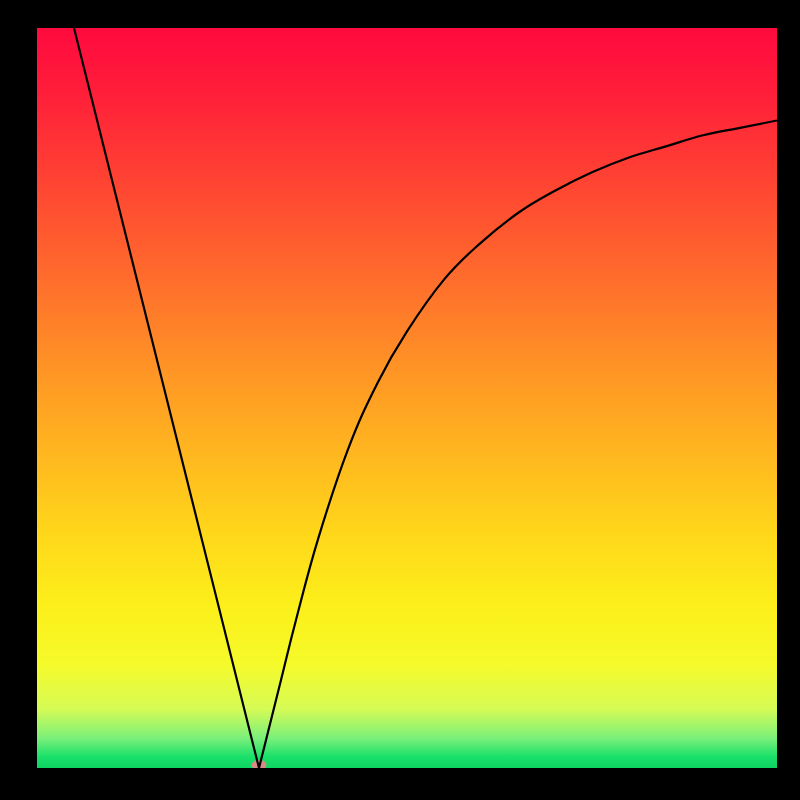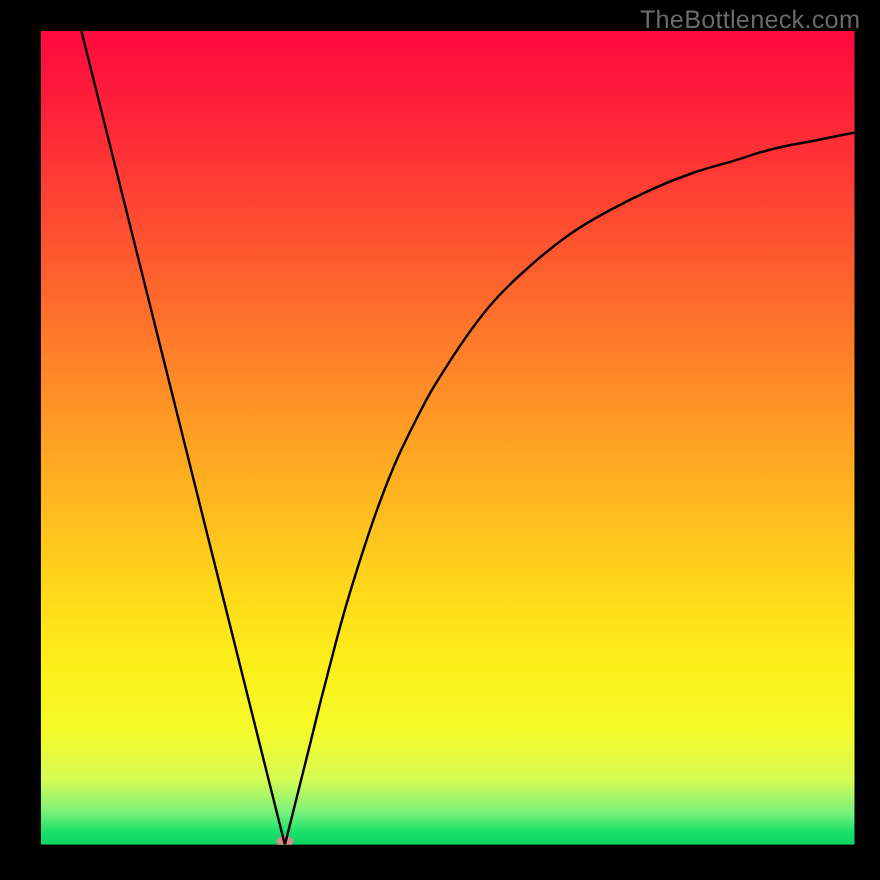--- a/index.html
+++ b/index.html
@@ -70,21 +70,20 @@
     background: #d98a84;
     border-radius: 50%;
     z-index: 2;
     transform: translate(-50%, -50%);
   }
 </style>
 </head>
 <body>
 
 <div class="frame">
-  <div class="watermark">TheBottleneck.com</div>
 
   <div class="plot-area">
     <div class="gradient"></div>
     <div class="min-marker" id="min-marker" style="left: 222px; top: 737px;"></div>
     <svg class="curve" viewBox="0 0 740 740" preserveAspectRatio="none">
       <path id="curve-path" d="M 37.00 0.00 C 41.32 17.27, 65.37 113.47, 74.00 148.00 C 82.63 182.53, 102.37 261.47, 111.00 296.00 C 119.63 330.53, 139.37 409.47, 148.00 444.00 C 156.63 478.53, 178.96 567.83, 185.00 592.00 C 191.04 616.17, 196.35 637.39, 199.80 651.20 C 203.25 665.01, 212.01 700.04, 214.60 710.40 C 217.19 720.76, 221.14 736.55, 222.00 740.00 C 223.48 734.08, 224.96 728.16, 229.40 710.40 C 233.84 692.64, 238.28 674.88, 244.20 651.20 C 250.12 627.52, 251.60 620.12, 259.00 592.00 C 266.40 563.88, 270.84 544.64, 281.20 510.60 C 291.56 476.56, 298.96 452.88, 310.80 421.80 C 322.64 390.72, 328.56 378.88, 340.40 355.20 C 352.24 331.52, 356.68 324.12, 370.00 303.40 C 383.32 282.68, 392.20 269.36, 407.00 251.60 C 421.80 233.84, 429.20 227.92, 444.00 214.60 C 458.80 201.28, 466.20 195.36, 481.00 185.00 C 495.80 174.64, 503.20 170.94, 518.00 162.80 C 532.80 154.66, 540.20 150.96, 555.00 144.30 C 569.80 137.64, 577.20 134.68, 592.00 129.50 C 606.80 124.32, 614.20 122.84, 629.00 118.40 C 643.80 113.96, 651.20 111.00, 666.00 107.30 C 680.80 103.60, 688.20 102.86, 703.00 99.90 C 717.80 96.94, 732.60 93.98, 740.00 92.50" fill="none" stroke="#000" stroke-width="2.2"></path>
     </svg>
   </div>
 </div>
 

